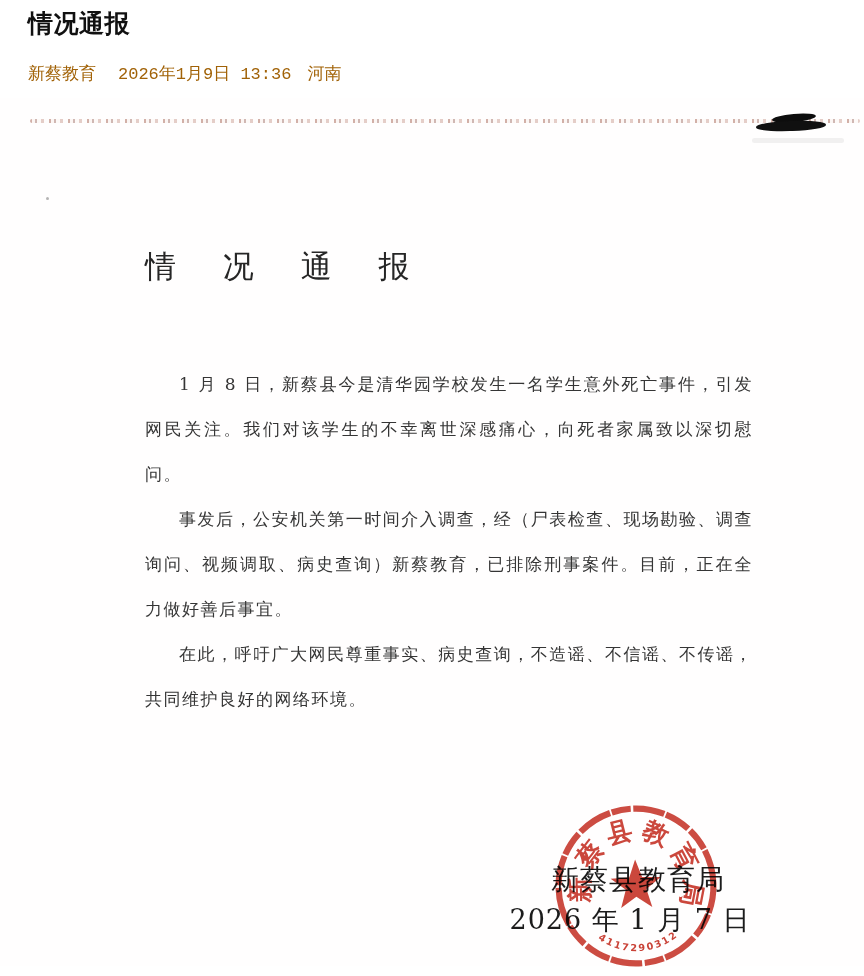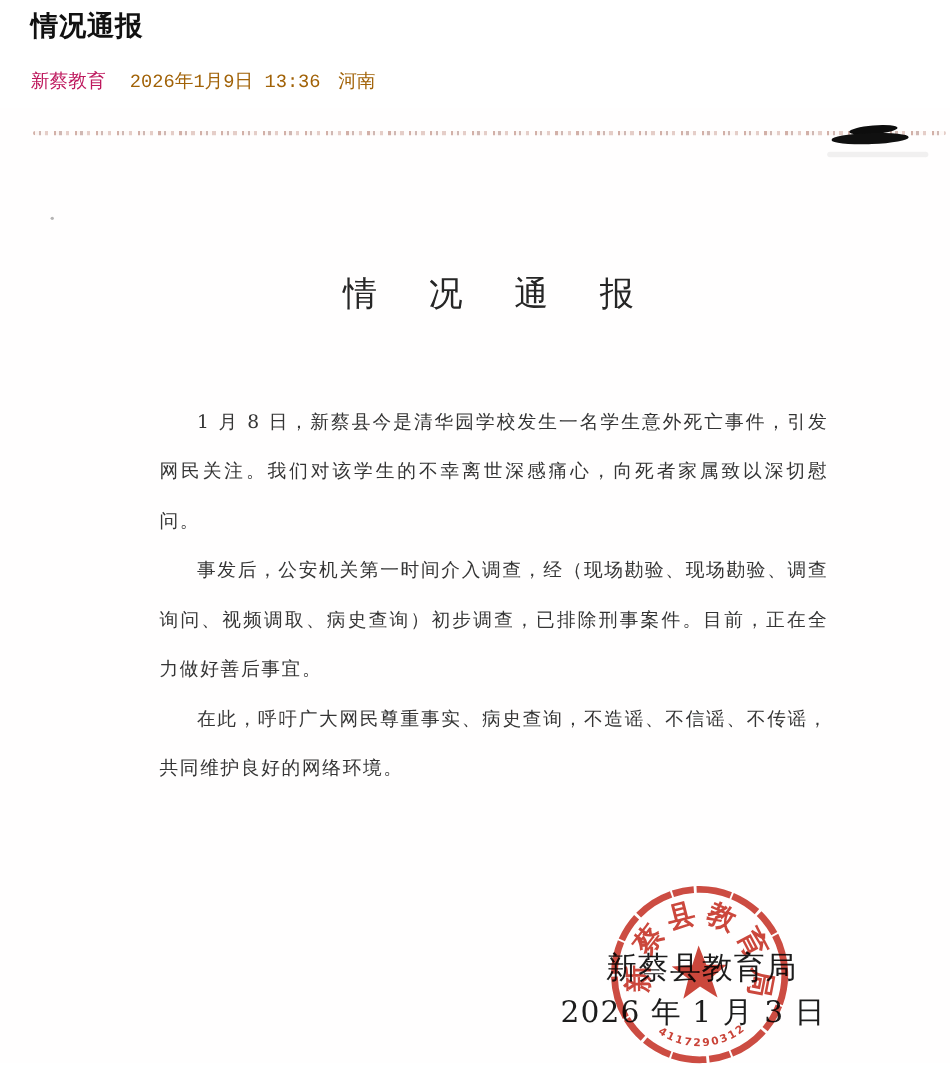--- a/index.html
+++ b/index.html
@@ -7,21 +7,21 @@
     width:864px;height:976px;background:#ffffff;overflow:hidden;
     font-family:"Liberation Sans",sans-serif;position:relative;
   }
   
   .header{padding:10px 28px 0 28px;font-family:Liberation Mono, monospace;}
   .page-title{
     margin:0;font-size:25px;font-weight:700;color:#111111;
     letter-spacing:0.5px;line-height:1.3;
   }
   .byline{margin-top:19px;font-size:17px;display:flex;align-items:baseline;}
-  .account{color:#be185d;cursor:pointer;}
+  .account{color:#a16207;cursor:pointer;}
   .meta{color:#a16207;}
   .byline .gap-lg{margin-left:22px;}
   .byline .gap-md{margin-left:16px;}
 
   
   .scan{
     position:relative;margin-top:13px;height:868px;background:#fffefe;
     cursor:pointer;
   }
   .torn-edge{
@@ -41,21 +41,21 @@
   }
   .smudge{
     position:absolute;left:752px;top:40px;width:92px;height:5px;
     background:rgba(120,120,120,.10);border-radius:3px;
   }
   .speck{
     position:absolute;left:46px;top:99px;width:3px;height:3px;border-radius:50%;
     background:rgba(90,90,90,.45);
   }
   .doc-title{
-    position:absolute;top:148px;left:145px;width:608px;text-align:center;
+    position:absolute;top:148px;left:145px;width:608px;text-align:left;
     font-family:"DejaVu Serif",serif;font-size:31px;color:#262626;
     letter-spacing:10px;word-spacing:17px;font-weight:500;
   }
   .doc-body{position:absolute;top:264px;left:145px;width:608px;}
   .doc-body p{
     margin:0;text-indent:2em;text-align:justify;
     font-family:"DejaVu Serif",serif;font-size:17px;line-height:45px;
     letter-spacing:1.5px;color:#353535;
   }
   
@@ -96,26 +96,26 @@
   <div class="torn-edge"></div>
   <div class="ink-blob-a"></div>
   <div class="ink-blob-b"></div>
   <div class="smudge"></div>
   <div class="speck"></div>
 
   <div class="doc-title">情 况 通 报</div>
 
   <div class="doc-body">
     <p>1 月 8 日，新蔡县今是清华园学校发生一名学生意外死亡事件，引发网民关注。我们对该学生的不幸离世深感痛心，向死者家属致以深切慰问。</p>
-    <p>事发后，公安机关第一时间介入调查，经（现场勘验、现场勘验、调查询问、视频调取、病史查询）初步调查，已排除刑事案件。目前，正在全力做好善后事宜。</p>
+    <p>事发后，公安机关第一时间介入调查，经（尸表检查、现场勘验、调查询问、视频调取、病史查询）新蔡教育，已排除刑事案件。目前，正在全力做好善后事宜。</p>
     <p>在此，呼吁广大网民尊重事实、病史查询，不造谣、不信谣、不传谣，共同维护良好的网络环境。</p>
   </div>
 
   <div class="sig-name">新蔡县教育局</div>
-  <div class="sig-date">2026 年 1 月 3 日</div>
+  <div class="sig-date">2026 年 1 月 7 日</div>
 
   <svg class="seal" viewBox="0 0 200 200">
     <defs>
       <path id="arcTop" d="M 49.3 118.5 A 54 54 0 1 1 150.7 118.5" fill="none"></path>
       <path id="arcBottom" d="M 52.4 156.7 A 74 74 0 0 0 147.6 156.7" fill="none"></path>
     </defs>
     <circle cx="100" cy="100" r="88" fill="none" stroke="#c2271b" stroke-width="7" stroke-dasharray="34 2 28 3 40 2 22 3 36 2 30 3 26 2 44 3" opacity="0.88"></circle>
     <polygon points="100,70 107.3,90 128.5,90.7 111.7,103.9 117.7,124.4 100,112.3 82.3,124.4 88.3,103.9 71.5,90.7 92.7,90" fill="#c2271b" opacity="0.9"></polygon>
     <text class="seal-ring-text">
       <textPath href="#arcTop" startOffset="2">新蔡县教育局</textPath>

